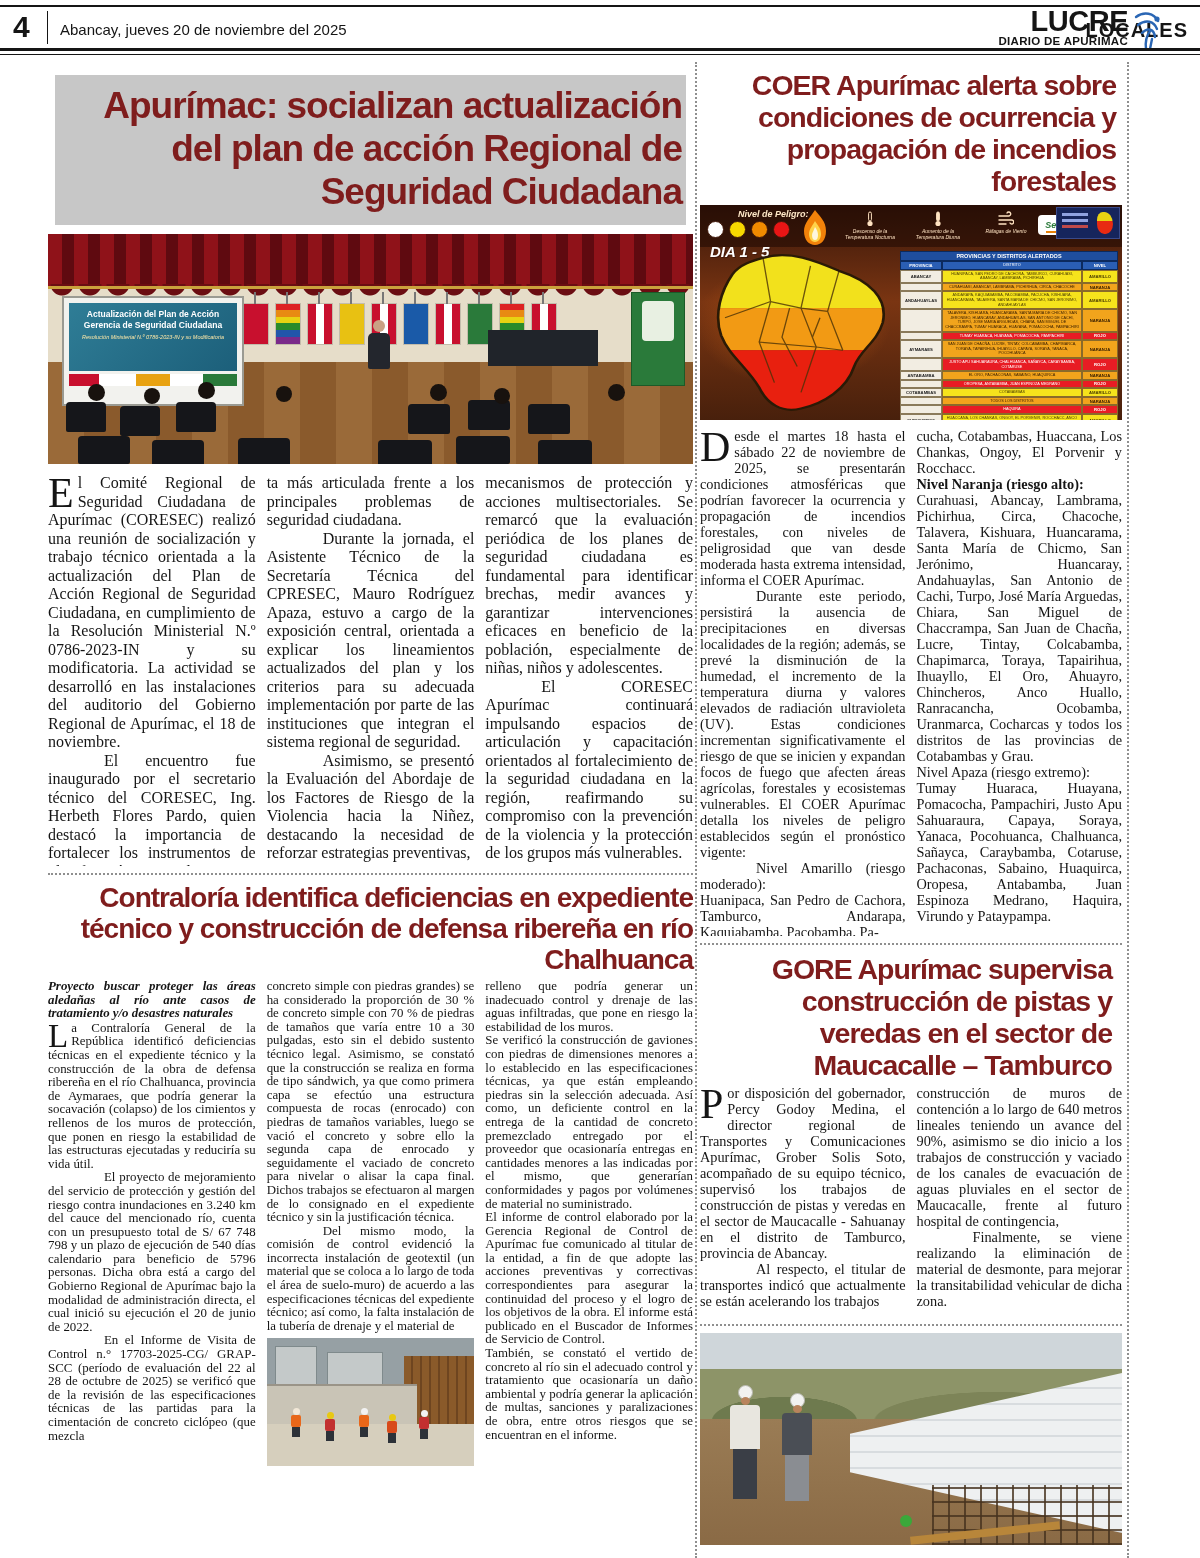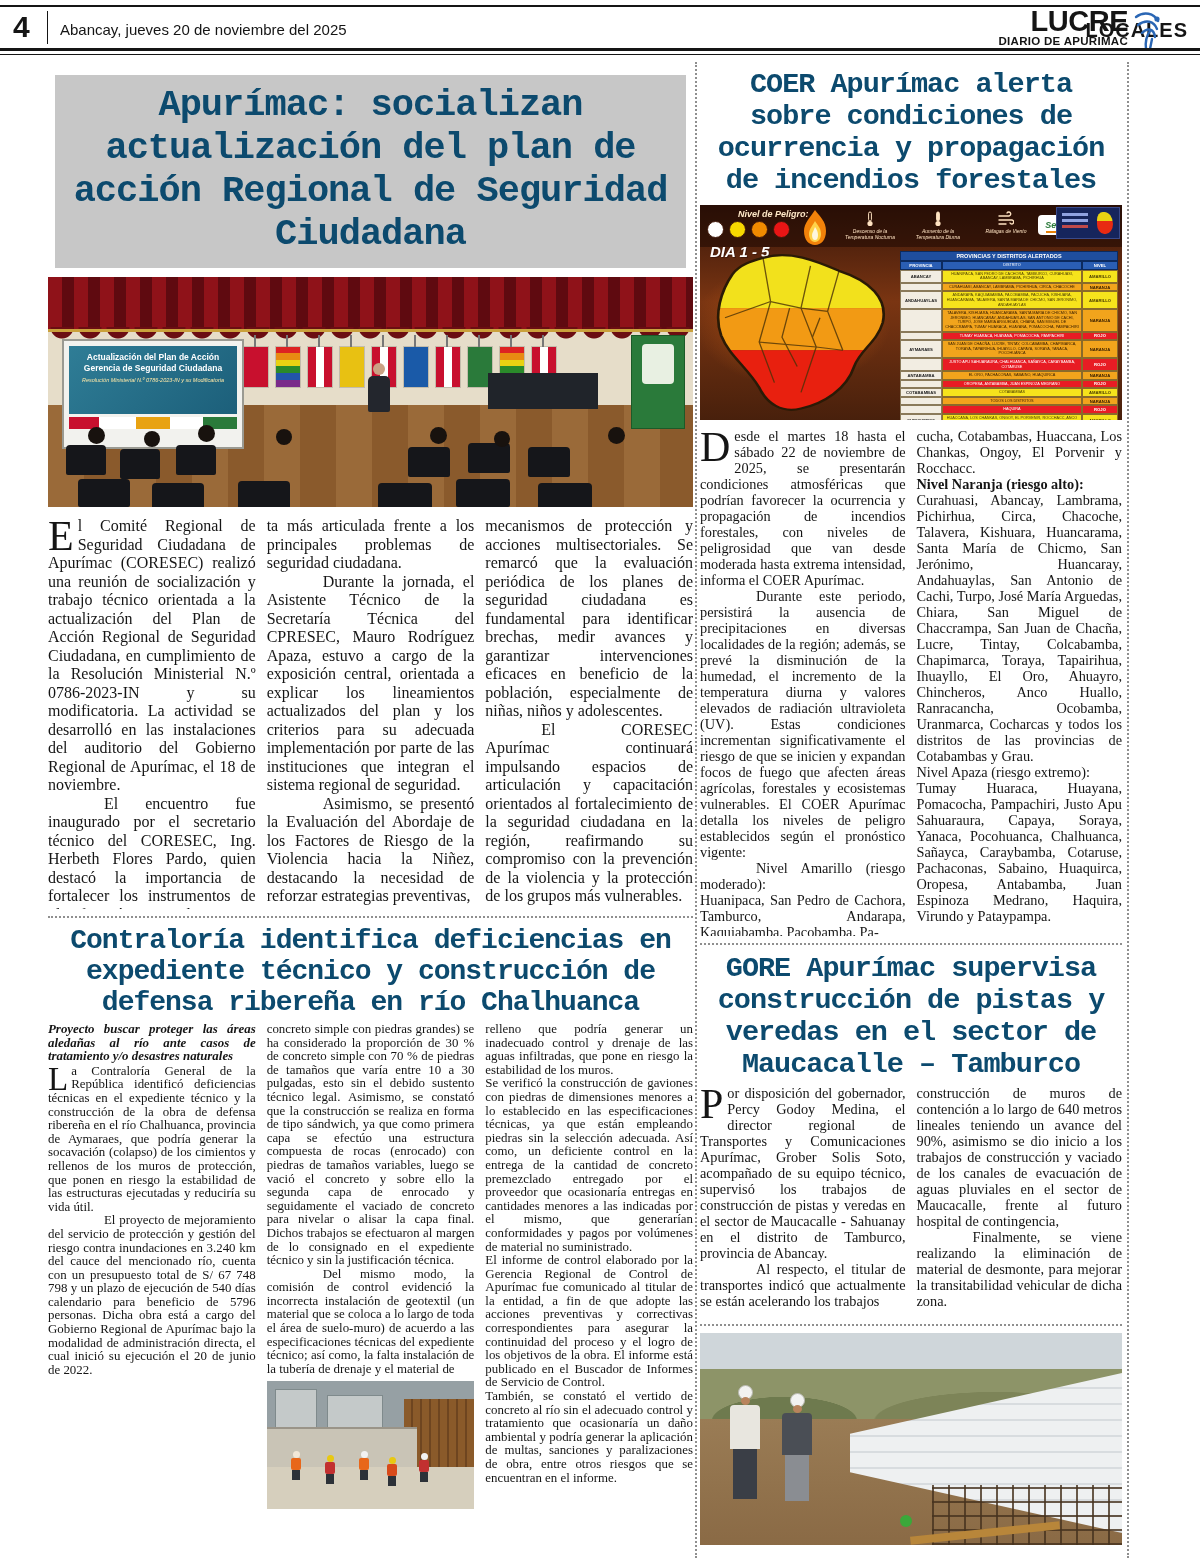--- a/index.html
+++ b/index.html
@@ -20,21 +20,21 @@
   .brand-sub{font-weight:bold;font-size:11.5px;letter-spacing:0.3px;}
   .brand-logo{position:absolute;right:-36px;top:2px;width:34px;height:44px;}
   
   .vsep{position:absolute;top:62px;bottom:0;width:0;border-left:2px dotted #8f8f8f;}
   .vsep1{left:695px;} .vsep2{left:1127px;}
   .hsep{border-top:2px dotted #8f8f8f;margin:7px 0;}
   
   .colL{position:absolute;left:48px;top:62px;width:645px;}
   .colR{position:absolute;left:700px;top:62px;width:422px;}
   
-  .headline{font-family:Liberation Mono, monospace;font-weight:bold;text-align:center;color:#0c4a6e;letter-spacing:-1px;}
+  .headline{font-family:Liberation Sans, sans-serif;font-weight:bold;text-align:right;color:#7f1d1d;letter-spacing:-1px;}
   .a1-title{margin:13px 7px 0 7px;background:#c7c7c7;padding:9px 4px 12px;font-size:37px;line-height:43px;}
   .a2-title{margin-top:7px;font-size:28.5px;line-height:32px;padding:0 6px;}
   .a3-title{margin:7px 0 5px;font-size:28px;line-height:31px;}
   .a4-title{margin:8px 0 4px;font-size:28.5px;line-height:32px;padding:0 10px;}
   
   .cols{display:flex;gap:11px;}
   .col{flex:1 1 0;text-align:justify;}
   .a1-body{margin-top:10px;font-size:16px;line-height:18.5px;height:392px;overflow:hidden;}
   .a2-body{margin-top:8px;font-size:14.3px;line-height:16px;height:508px;overflow:hidden;}
   .a3-body{font-size:12.9px;line-height:13.6px;}
@@ -239,20 +239,21 @@
 
     <div class="hsep"></div>
 
     <div class="headline a3-title">Contraloría identifica deficiencias en expediente técnico y construcción de defensa ribereña en río Chalhuanca</div>
 
     <div class="cols a3-body">
       <div class="col">
         <p class="lead">Proyecto buscar proteger las áreas aledañas al río ante casos de tratamiento y/o desastres naturales</p>
         <p><span class="dc">L</span><span>a Contraloría General de la República identificó deficiencias técnicas en el expediente técnico y la construcción de la obra de defensa ribereña en el río Chalhuanca, provincia de Aymaraes, que podría generar la socavación (colapso) de los cimientos y rellenos de los muros de protección, que ponen en riesgo la estabilidad de las estructuras ejecutadas y reduciría su vida útil.</span></p>
         <p class="ind">El proyecto de mejoramiento del servicio de protección y gestión del riesgo contra inundaciones en 3.240 km del cauce del mencionado río, cuenta con un presupuesto total de S/ 67 748 798 y un plazo de ejecución de 540 días calendario para beneficio de 5796 personas. Dicha obra está a cargo del Gobierno Regional de Apurímac bajo la modalidad de administración directa, el cual inició su ejecución el 20 de junio de 2022.</p>
+        <p class="ind">En el Informe de Visita de Control n.° 17703-2025-CG/ GRAP-SCC (período de evaluación del 22 al 28 de octubre de 2025) se verificó que de la revisión de las especificaciones técnicas de las partidas para la cimentación de concreto ciclópeo (que mezcla</p>
       </div>
       <div class="col">
         <p>concreto simple con piedras grandes) se ha considerado la proporción de 30 % de concreto simple con 70 % de piedras de tamaños que varía entre 10 a 30 pulgadas, esto sin el debido sustento técnico legal. Asimismo, se constató que la construcción se realiza en forma de tipo sándwich, ya que como primera capa se efectúo una estructura compuesta de rocas (enrocado) con piedras de tamaños variables, luego se vació el concreto y sobre ello la segunda capa de enrocado y seguidamente el vaciado de concreto para nivelar o alisar la capa final. Dichos trabajos se efectuaron al margen de lo consignado en el expediente técnico y sin la justificación técnica.</p>
         <p class="ind">Del mismo modo, la comisión de control evidenció la incorrecta instalación de geotextil (un material que se coloca a lo largo de toda el área de suelo-muro) de acuerdo a las especificaciones técnicas del expediente técnico; así como, la falta instalación de la tubería de drenaje y el material de</p>
         <div class="photo3">
           <div class="p3-back"></div>
           <div class="p3-bld" style="left:8px;top:8px;width:40px;height:38px"></div>
           <div class="p3-bld" style="left:60px;top:14px;width:54px;height:32px"></div>
           <div class="p3-form"></div>
           <div class="p3-wall"></div>

